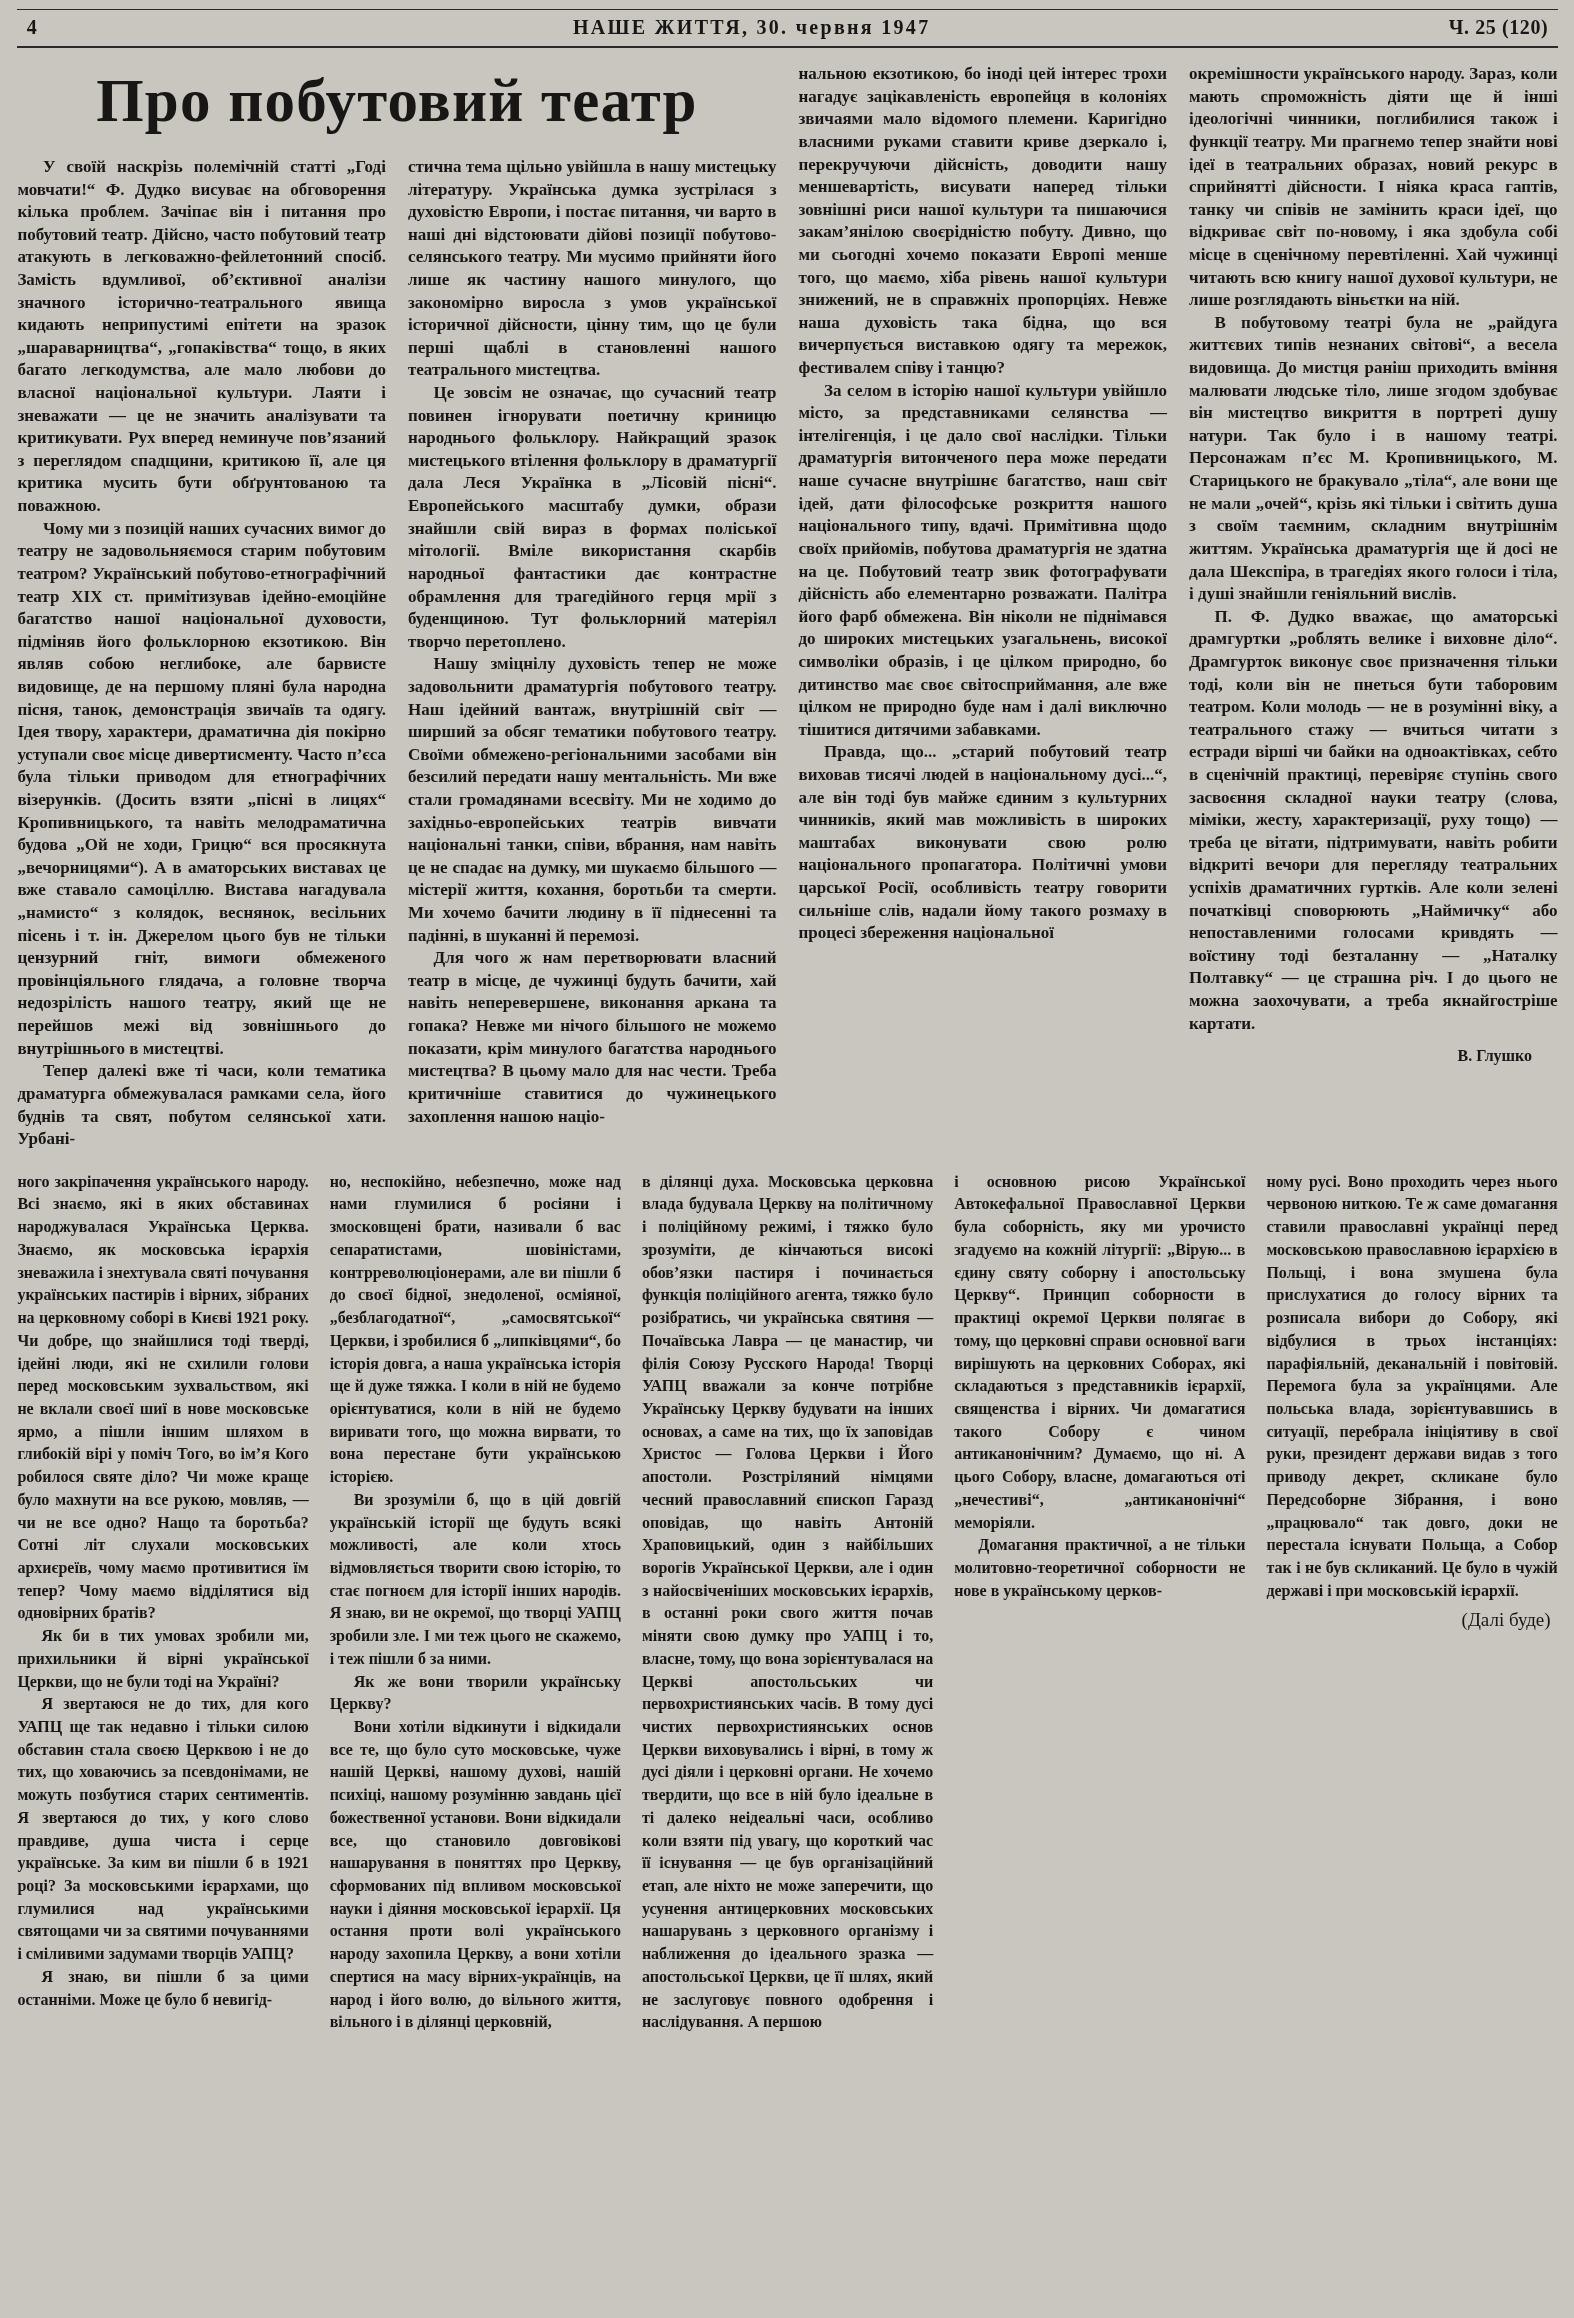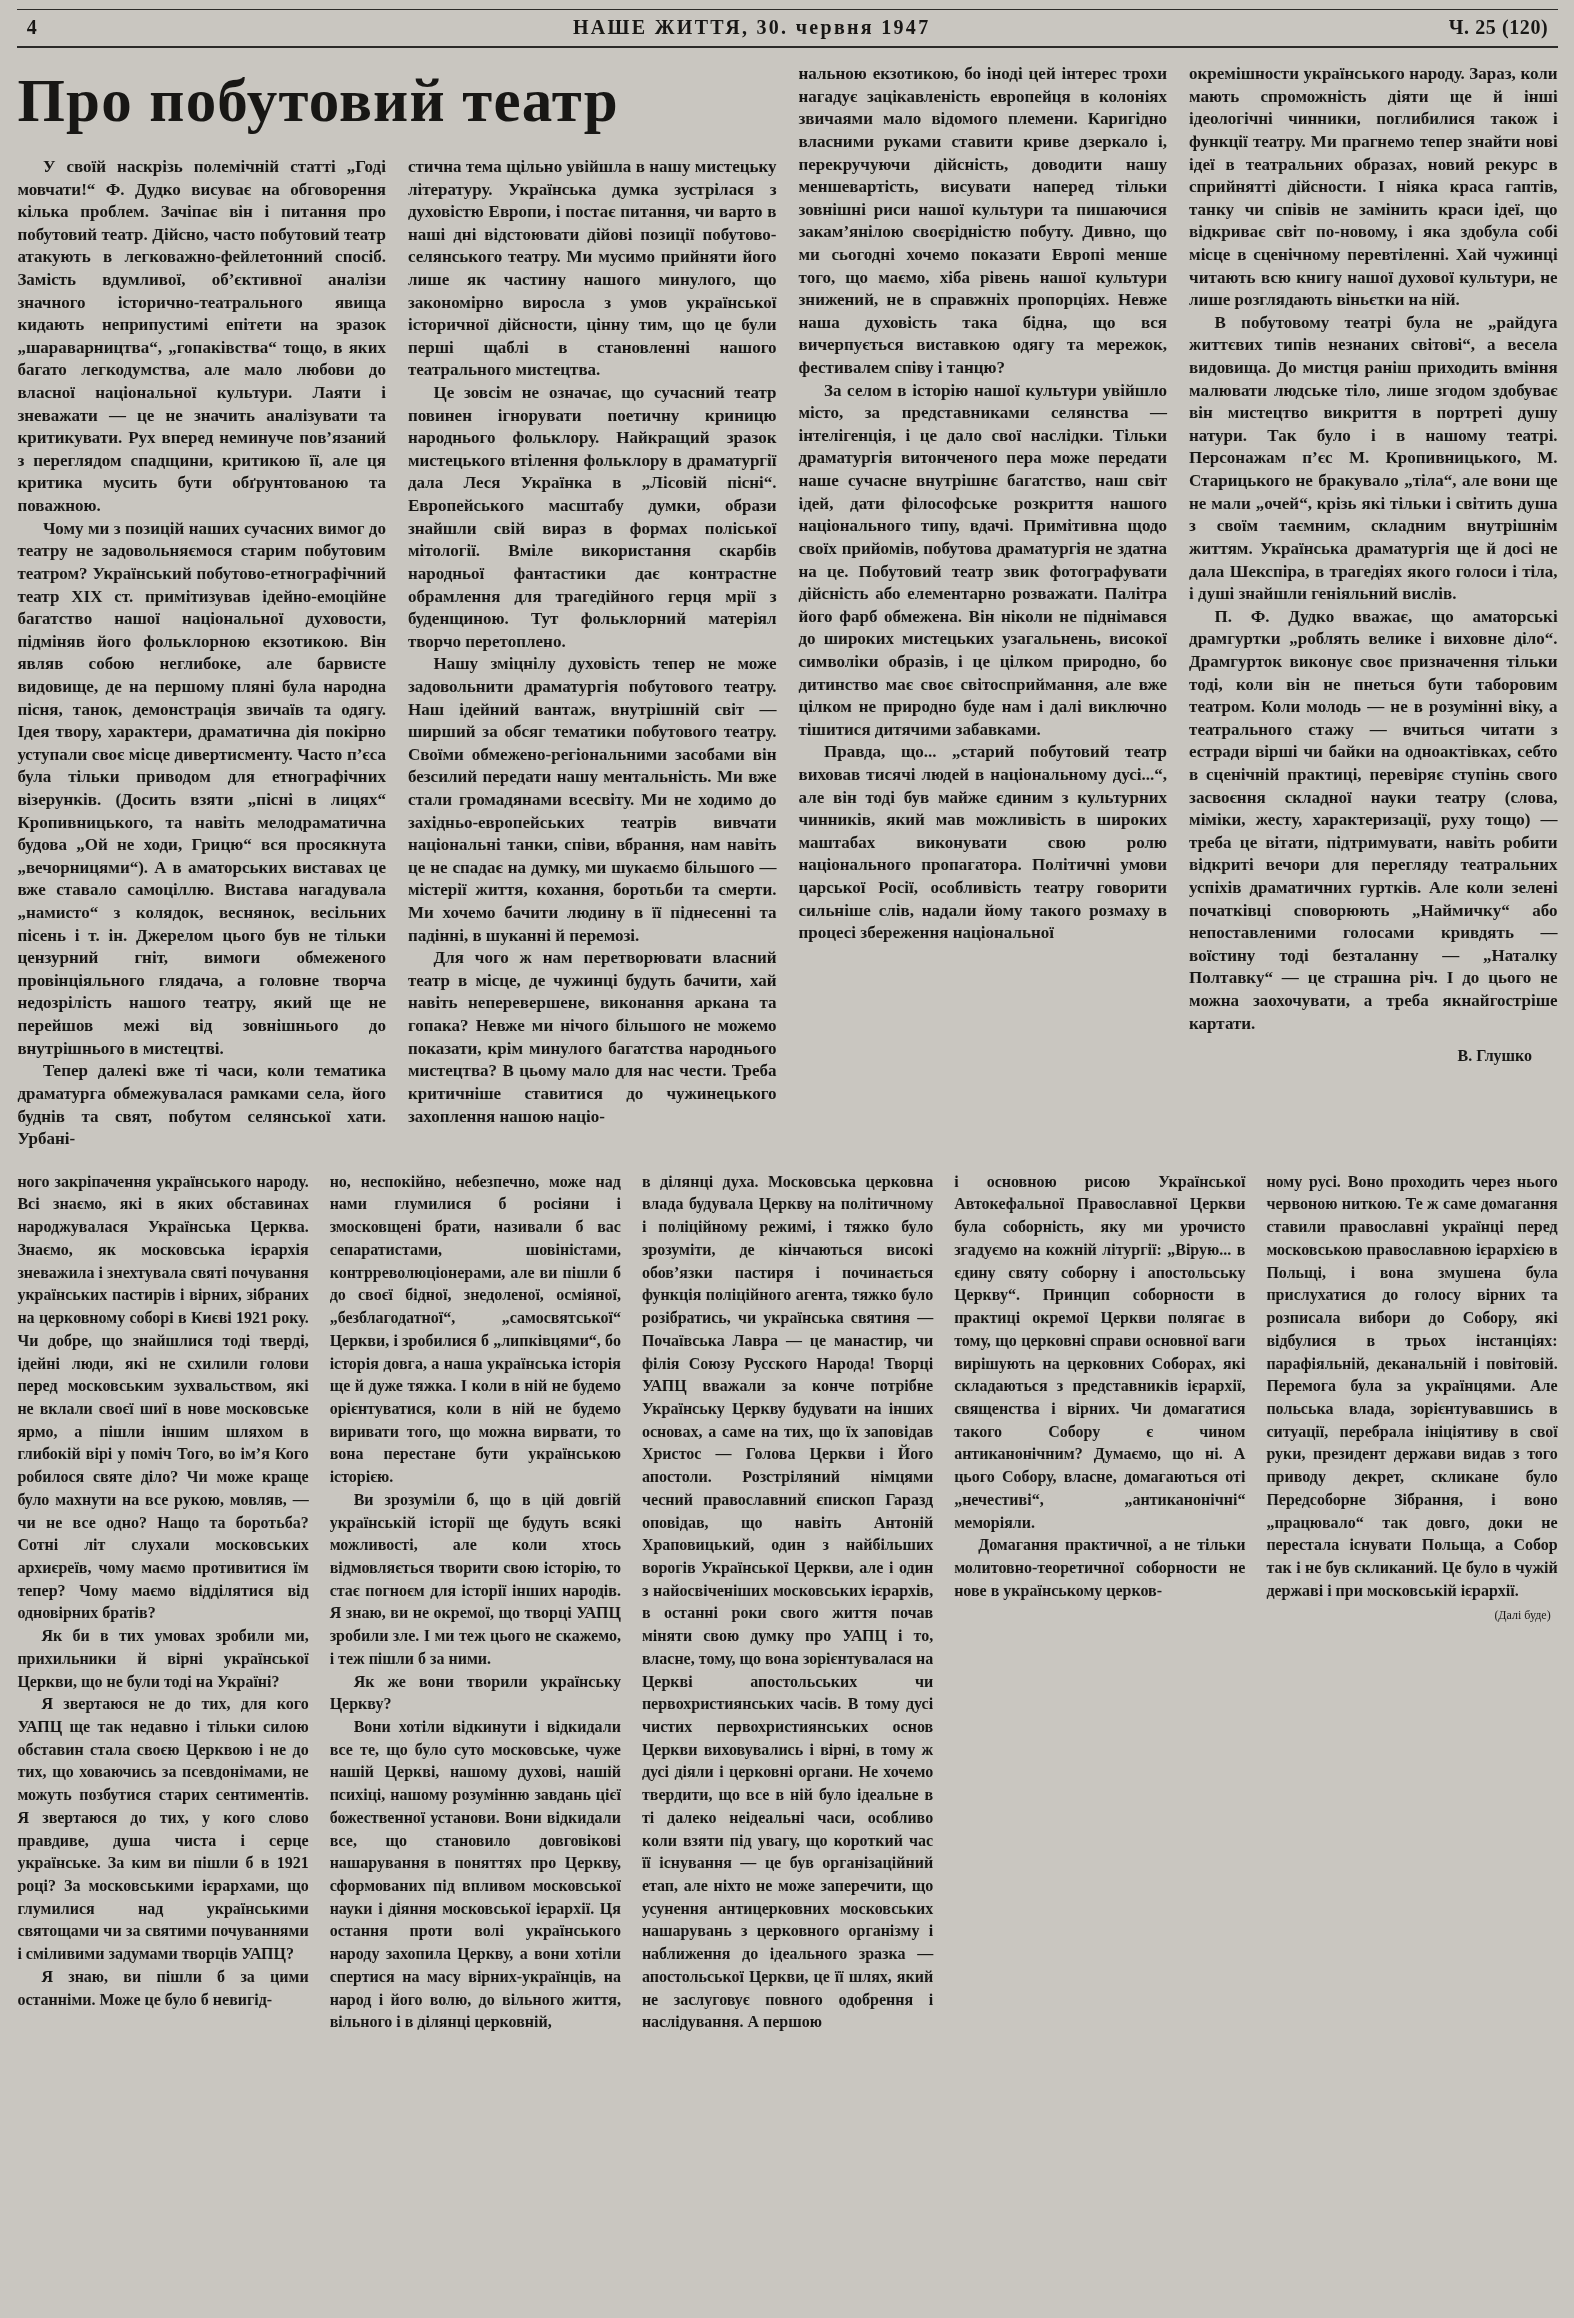--- a/index.html
+++ b/index.html
@@ -18,28 +18,28 @@
   }
   .masthead { letter-spacing:2.3px;margin-left:18px; }
   .issue-number { letter-spacing:0.6px; }
   .top-section { display:flex; gap:22px; padding-top:15px; }
   .half { width:calc(50% - 11px); }
   .col-pair { display:flex; gap:22px; }
   .col { flex:1 1 0; min-width:0; text-align:justify; }
   .top-section .col { font-size:17px; line-height:1.33; }
   .headline {
     font-size:61px; font-weight:bold; line-height:1.05;
-    letter-spacing:1.2px; margin:5.8px 0 23px 0;
+    text-align:center; letter-spacing:1.2px; margin:5.8px 0 23px 0;
   }
   .para { text-indent:1.5em;font-weight:bold; }
   .para.noindent { text-indent:0; }
   .signature { text-align:right; font-weight:bold; font-size:16px; margin-top:9.3px; padding-right:25.5px; }
   .bottom-section { display:flex; gap:21px; margin-top:20px; }
   .bottom-section .col { font-size:16px; line-height:1.42; }
-  .continuation { text-align:right; margin-top:4.6px; padding-right:7px; font-size:12px; }
+  .continuation { text-align:right; margin-top:4.6px; padding-right:7px; font-size:19px; }
 </style>
 </head>
 <body>
 
 <div class="page">
 
   <div class="page-header">
     <span class="page-number">4</span>
     <span class="masthead">НАШЕ ЖИТТЯ, 30. червня 1947</span>
     <span class="issue-number">Ч. 25 (120)</span>

